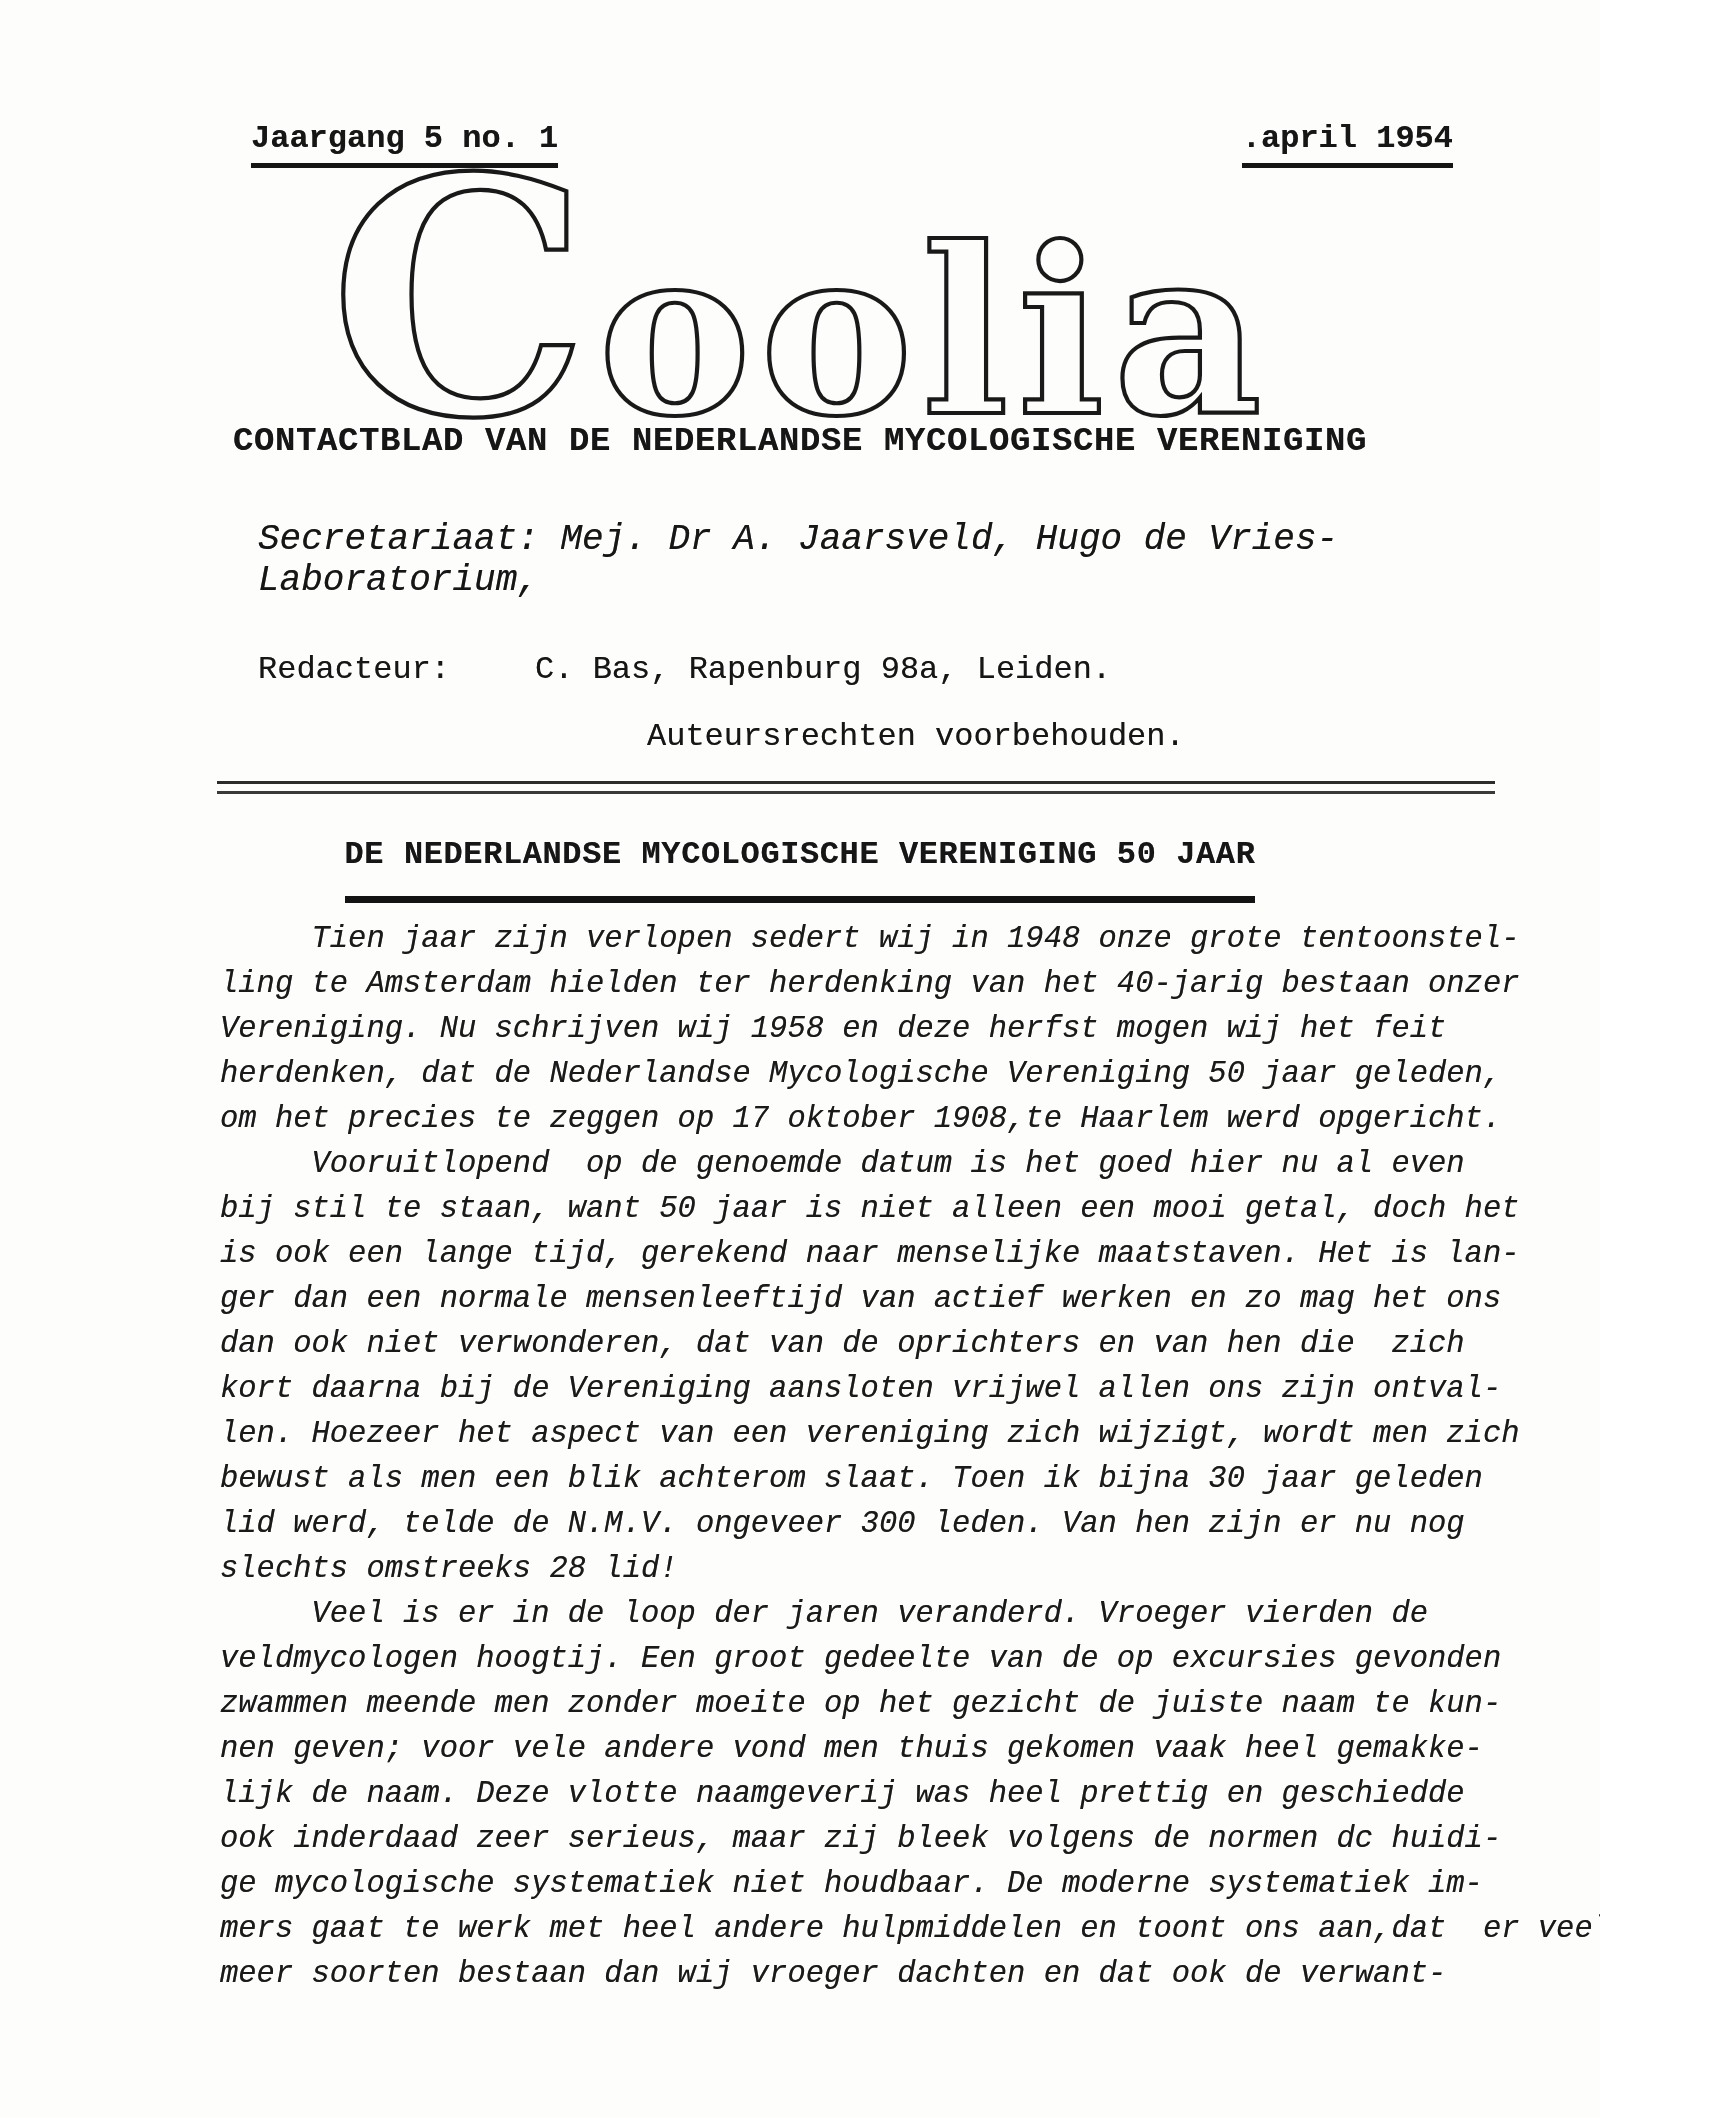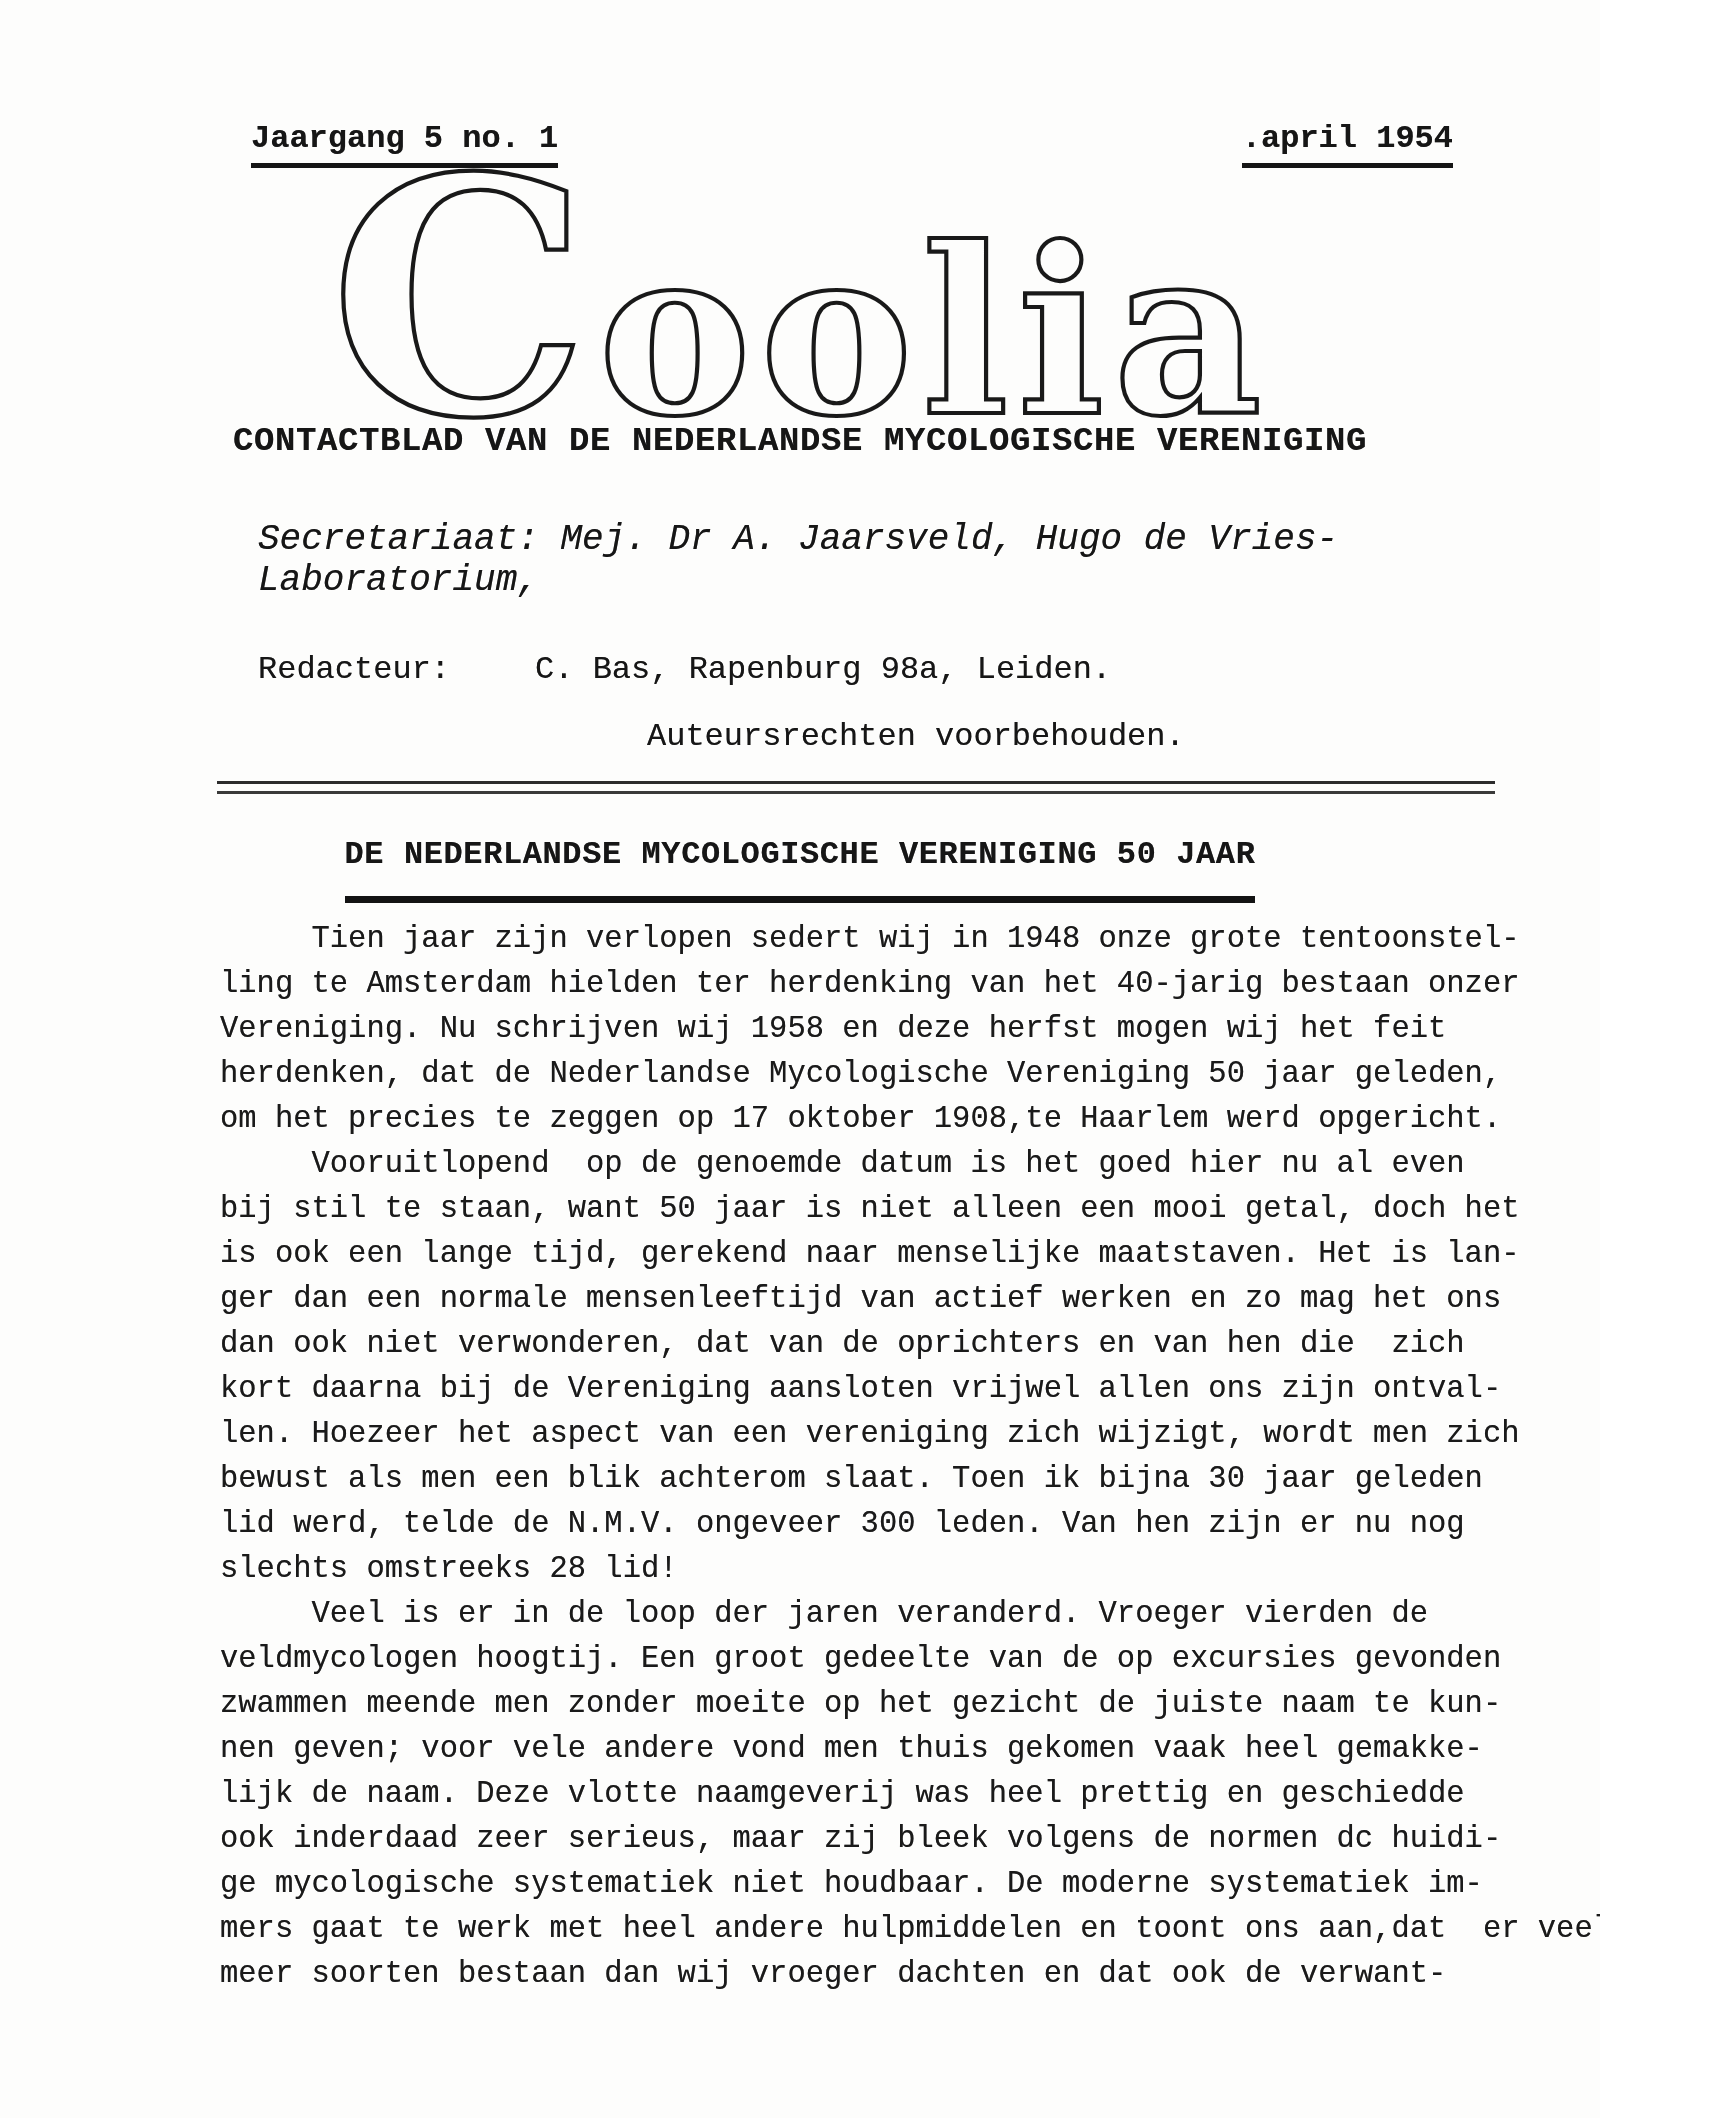--- a/index.html
+++ b/index.html
@@ -126,20 +126,21 @@
     padding-bottom: 23px;
   }
   .body-text {
     position: absolute;
     left: 220px;
     top: 917px;
     width: 1418px;
     font-size: 30.5px;
     line-height: 45px;
     color: #1a1a1a;
+    font-style: italic;
   }
   .body-text p {
     margin: 0;
     white-space: pre-wrap;
   }
 </style>
 </head>
 <body>
 
 <div class="page">

